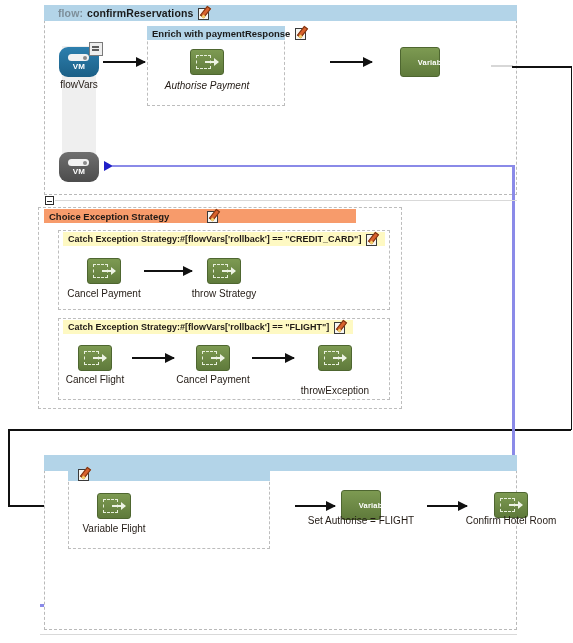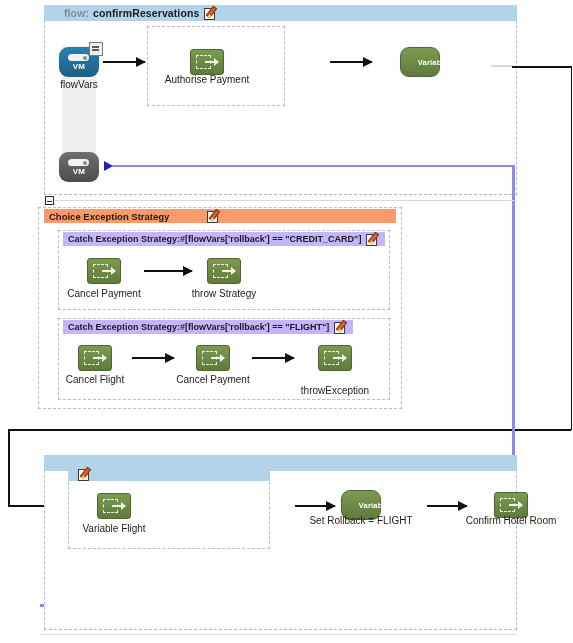--- a/index.html
+++ b/index.html
@@ -15,21 +15,21 @@
     position:absolute;
     border:1px dashed #b9b9b9;
     background:#ffffff;
     box-sizing:border-box;
   }
   .flow-header{
     position:absolute;
     background:#b3d4e8;
     box-sizing:border-box;
     display:flex;align-items:center;
-    padding-left:20px;
+    padding-left:14px;
     height:16px;
     font-size:10.5px;
     font-weight:bold;
     color:#1b1b1b;
     white-space:nowrap;
     letter-spacing:0.1px;
   }
   .flow-header .muted{color:#7d8e99;font-weight:bold;margin-right:4px;}
 
   .scope-box{
@@ -60,21 +60,21 @@
     position:absolute;
     background:#f79b6b;
     height:14px;
     box-sizing:border-box;
     display:flex;align-items:center;
     padding-left:5px;
     font-size:9.5px;font-weight:bold;color:#201a16;
     white-space:nowrap;
   }
   .catch-header{
-    background:#c4b5fd;
+    background:#fef9c3;
     font-size:9px;
   }
 
   
   .edit-icon{
     display:inline-block;width:13px;height:12px;position:relative;
     margin-left:5px;flex:0 0 auto;vertical-align:middle;
   }
   .edit-icon .pg{
     position:absolute;left:0;top:1px;width:9px;height:10px;
@@ -137,21 +137,21 @@
     position:absolute;left:14px;top:11px;width:13px;height:2px;background:#eef3e5;
   }
   .proc .arrow:after{
     content:"";position:absolute;right:-1px;top:-3px;
     border-left:5px solid #eef3e5;
     border-top:4px solid transparent;border-bottom:4px solid transparent;
   }
 
   
   .varbox{
-    position:absolute;width:40px;height:30px;border-radius:9px;
+    position:absolute;width:40px;height:30px;border-radius:3px;
     background:linear-gradient(#7d9a52,#5f7a3b);
     border:1px solid #4e6630;box-sizing:border-box;
     display:flex;align-items:center;justify-content:center;padding-left:26px;
   }
   .varbox span{
     font-size:7.5px;font-weight:bold;color:#ffffff;letter-spacing:.2px;
   }
 
   
   .conn{position:absolute;height:1.6px;background:#111111;}
@@ -205,26 +205,34 @@
   <div class="vm blue" style="left:59px;top:47px;">
     <span class="pill"></span>
     <span class="lbl">VM</span>
     <span class="badge"></span>
   </div>
   <div class="node-label" style="left:39px;top:79px;width:80px;">flowVars</div>
 
   <div class="conn" style="left:103px;top:61px;width:42px;"></div>
 
   <div class="scope-box" style="left:147px;top:26px;width:138px;height:80px;"></div>
+  <div class="scope-header" style="left:147px;top:26px;width:138px;">
+    <span>Enrich with paymentResponse</span>
+    <span class="edit-icon">
+      <span class="pg"></span>
+        <span class="pen"></span>
+        <span class="nib"></span>
+    </span>
+  </div>
 
   <div class="proc" style="left:190px;top:49px;">
     <span class="dash"></span>
     <span class="arrow"></span>
   </div>
-  <div class="node-label" style="left:147px;top:74px;width:120px;">Authorise Payment</div>
+  <div class="node-label" style="left:147px;top:80px;width:120px;font-style:italic;">Authorise Payment</div>
 
   <div class="conn" style="left:330px;top:61px;width:42px;"></div>
 
   <div class="varbox" style="left:400px;top:47px;">
     <span>Variable</span>
   </div>
 
   <div class="gray-h" style="left:491px;top:65px;width:22px;"></div>
   <div class="line-h" style="left:512px;top:66px;width:60px;"></div>
   <div class="line-v" style="left:570.5px;top:66px;height:364px;"></div>
@@ -239,21 +247,21 @@
 
   <div class="blue-arrow" style="left:104px;top:161px;transform:scaleX(-1);"></div>
   <div class="blue-h" style="left:112px;top:164.5px;width:402px;"></div>
   <div class="blue-v" style="left:512px;top:164.5px;height:442px;"></div>
   <div class="blue-h" style="left:40px;top:604px;width:474px;"></div>
 
   <div class="collapse-mark" style="left:45px;top:196px;"></div>
   <div class="hr-sep" style="left:55px;top:200px;width:462px;"></div>
 
   <div class="exc-box" style="left:38px;top:207px;width:364px;height:202px;"></div>
-  <div class="exc-header" style="left:44px;top:209px;width:352px;gap:33px;">
+  <div class="exc-header" style="left:44px;top:209px;width:312px;gap:33px;">
     <span>Choice Exception Strategy</span>
     <span class="edit-icon">
       <span class="pg"></span>
         <span class="pen"></span>
         <span class="nib"></span>
     </span>
   </div>
 
   <div class="exc-box" style="left:58px;top:230px;width:332px;height:80px;"></div>
   <div class="exc-header catch-header" style="left:63px;top:232px;width:322px;">
@@ -327,21 +335,21 @@
     <span class="dash"></span>
     <span class="arrow"></span>
   </div>
   <div class="node-label" style="left:69px;top:523px;width:90px;">Variable Flight</div>
 
   <div class="conn" style="left:295px;top:505px;width:40px;"></div>
 
   <div class="varbox" style="left:341px;top:490px;">
     <span>Variable</span>
   </div>
-  <div class="node-label" style="left:301px;top:515px;width:120px;">Set Rollback = FLIGHT</div>
+  <div class="node-label" style="left:301px;top:515px;width:120px;">Set Authorise = FLIGHT</div>
 
   <div class="conn" style="left:427px;top:505px;width:40px;"></div>
 
   <div class="proc" style="left:494px;top:492px;">
     <span class="dash"></span>
     <span class="arrow"></span>
   </div>
   <div class="node-label" style="left:461px;top:515px;width:100px;">Confirm Hotel Room</div>
 
   <div class="hr-sep" style="left:40px;top:634px;width:477px;"></div>

